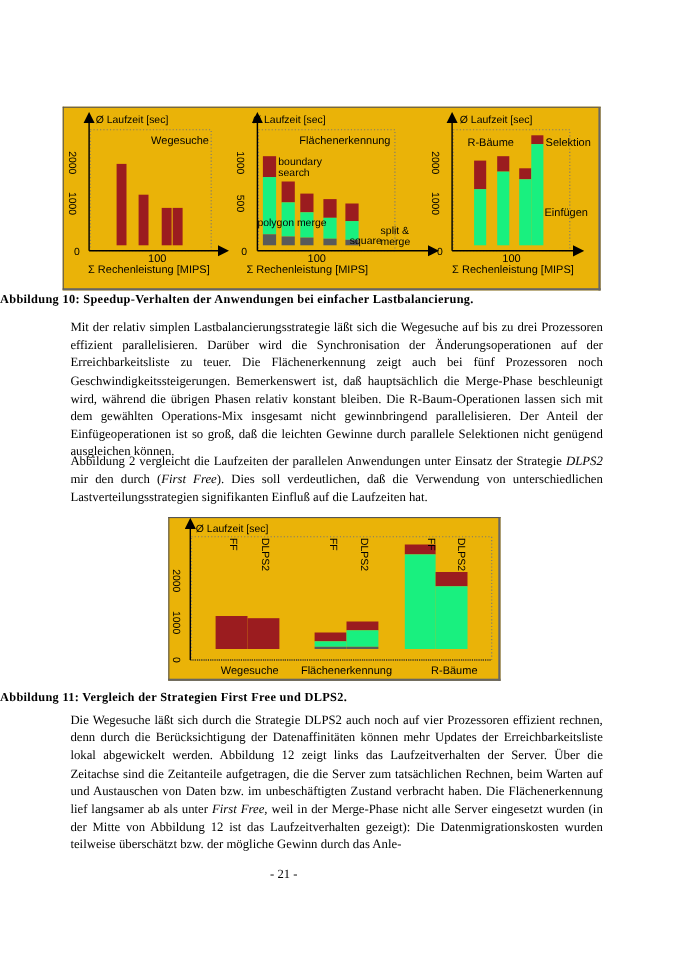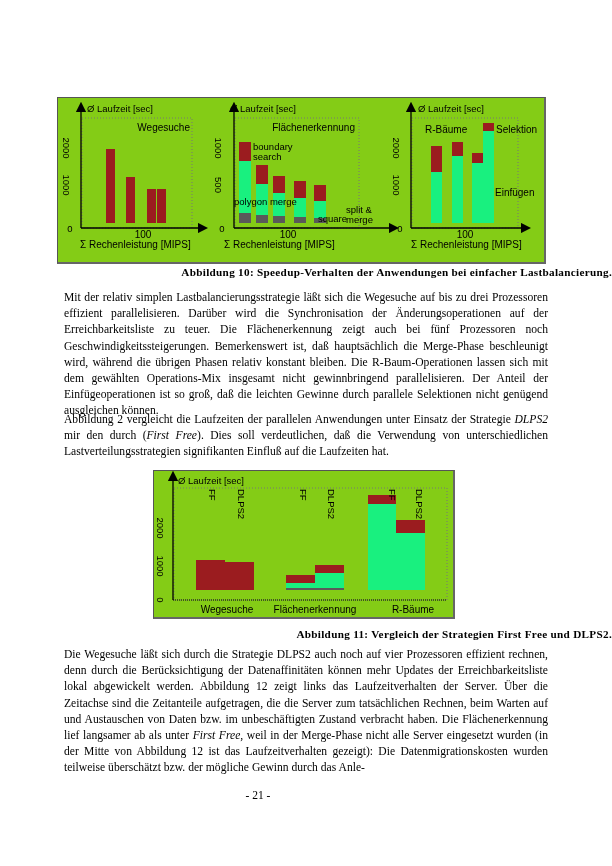--- a/index.html
+++ b/index.html
@@ -1,19 +1,19 @@
 <!DOCTYPE html>
 <html><head>
 <meta charset="utf-8">
 <style>
   html, body { margin:0; padding:0; background:#fff; }
   body { width:612px; height:866px; position:relative; overflow:hidden; font-family:"Liberation Serif", serif; color:#000; }
-  .fig { position:absolute; border:1px solid #555; border-right:2px solid #666; border-bottom:2px solid #666; background:#84cc16; }
+  .fig { position:absolute; border:1px solid #555; border-right:2px solid #666; border-bottom:2px solid #666; background:#eab308; }
   .fig svg { position:absolute; left:0; top:0; }
-  .caption { position:absolute; left:0; width:612px; text-align:right; font-weight:bold; font-size:11.2px; letter-spacing:0.3px; }
+  .caption { position:absolute; left:0; width:612px; text-align:left; font-weight:bold; font-size:11.2px; letter-spacing:0.3px; }
   .para { position:absolute; left:64px; width:484px; font-size:11.6px; line-height:16.2px; text-align:justify; margin:0; }
   .para i { font-style:italic; }
   .pagenum { position:absolute; left:0; width:516px; top:789px; text-align:center; font-size:11.5px; }
   svg text { font-family:"Liberation Sans", sans-serif; }
 </style>
 </head>
 <body>
 
 <div class="fig" style="left:57px; top:97px; width:486px; height:164px;">
   <svg width="486" height="164" viewBox="0 0 486 164">

